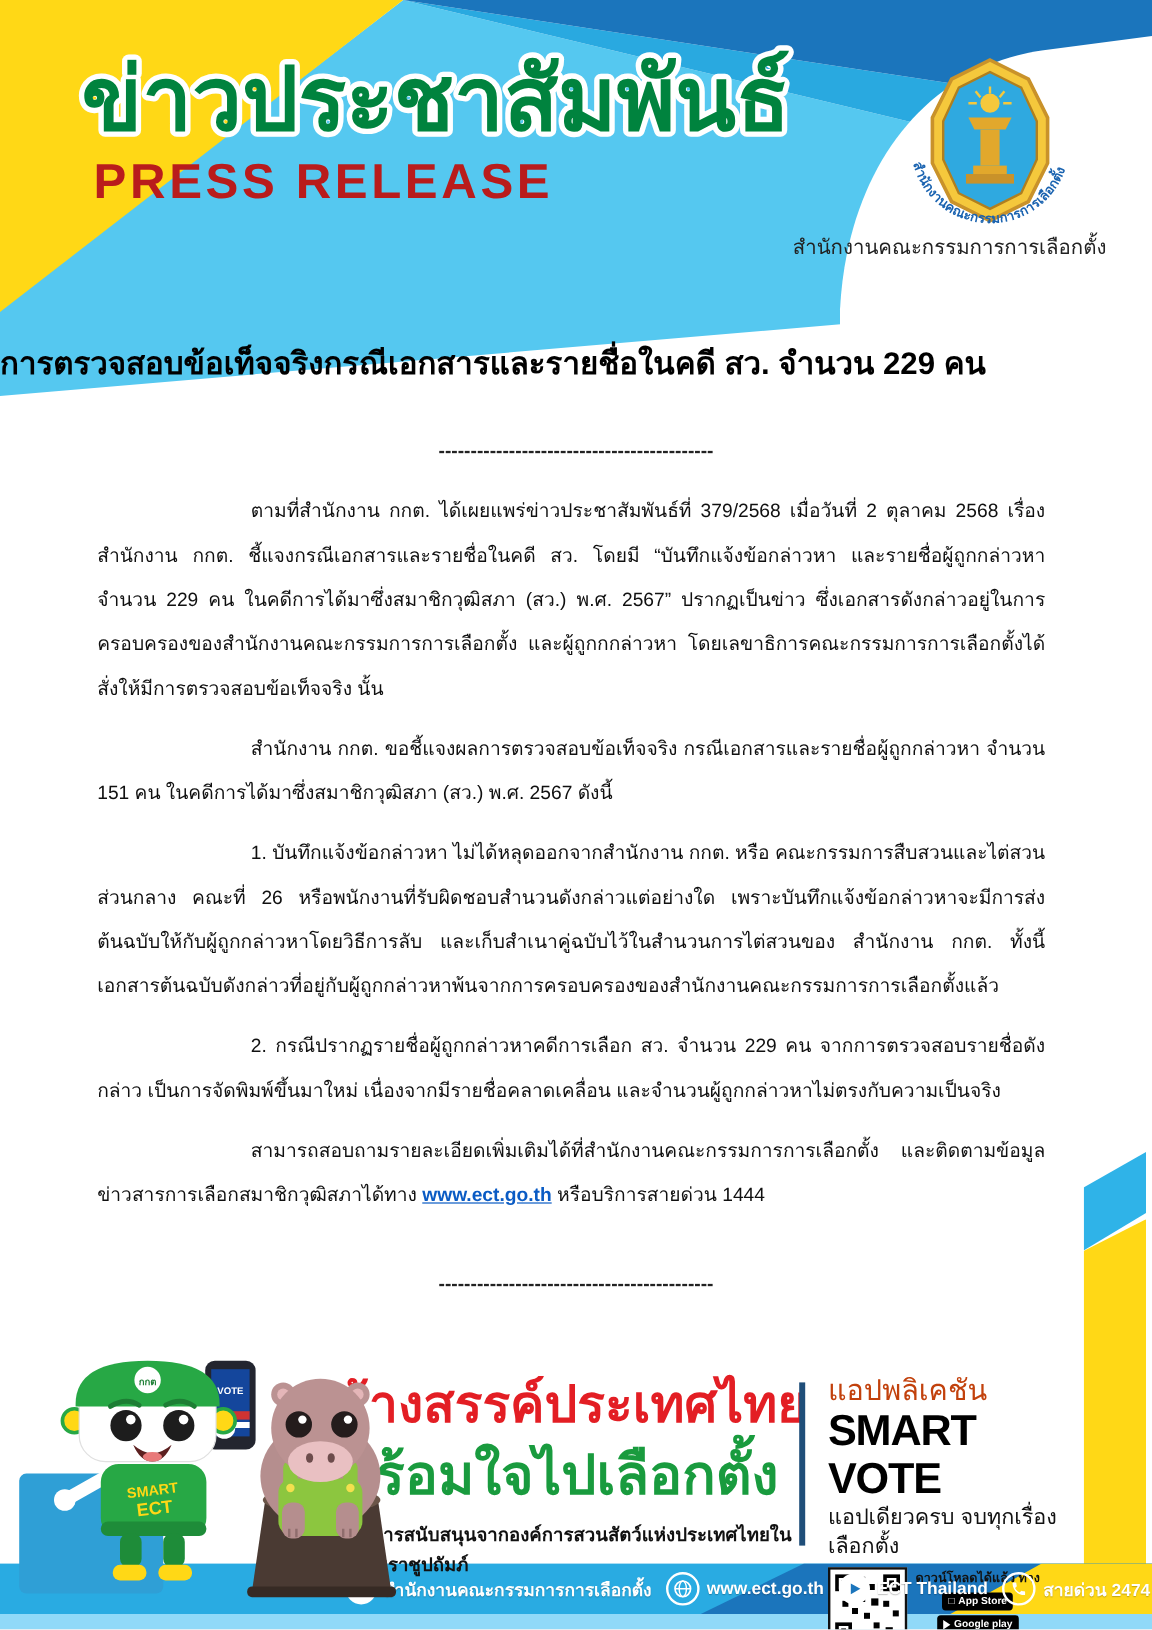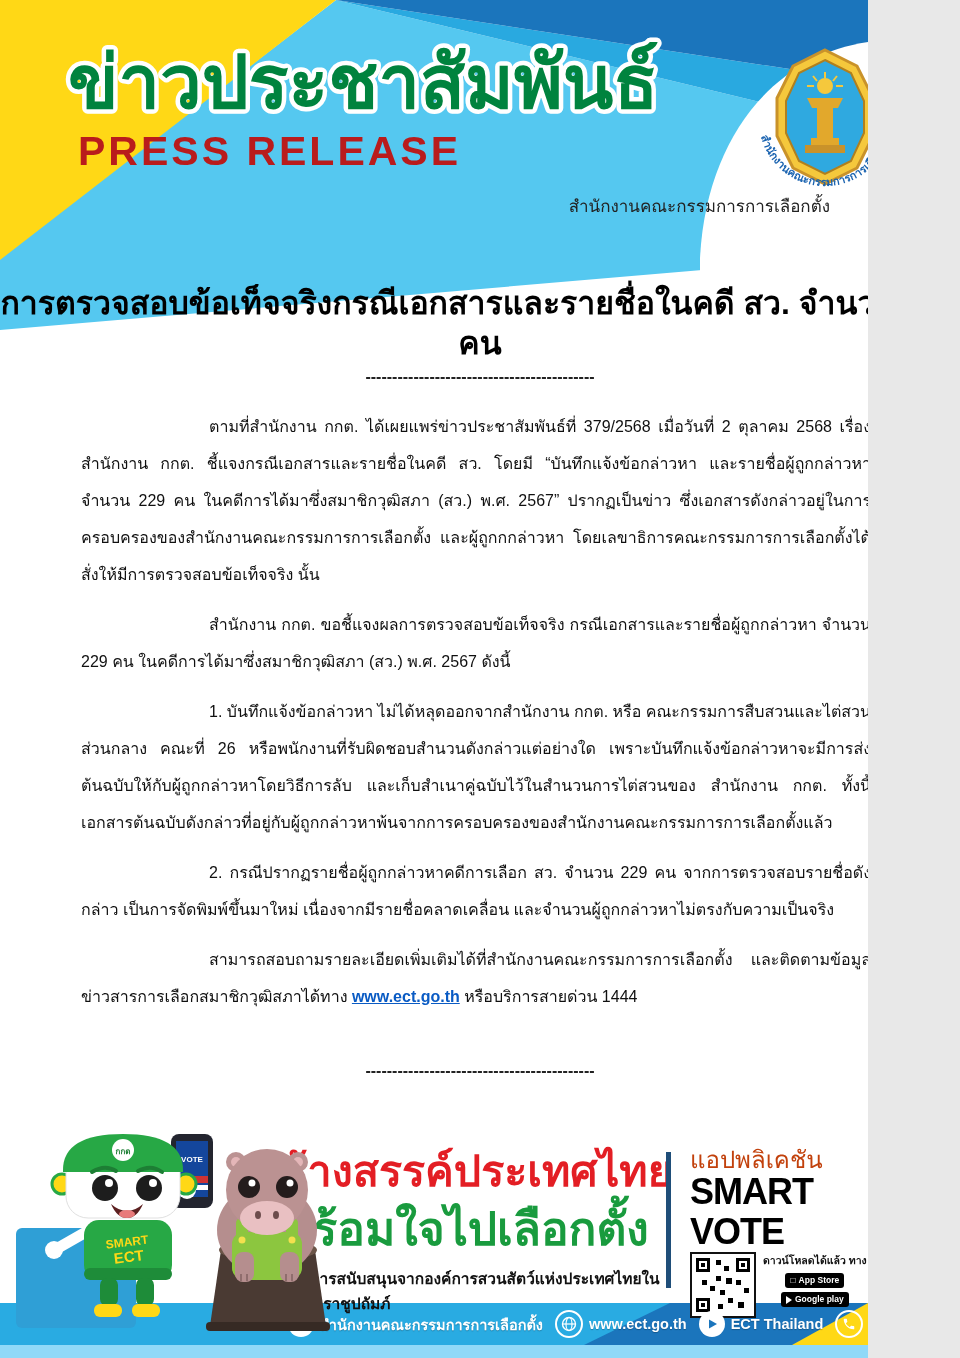--- a/index.html
+++ b/index.html
@@ -1,27 +1,27 @@
 <!DOCTYPE html>
 <html><head>
 <meta charset="utf-8">
 <style>
   html,body{margin:0;padding:0;background:#e8e8e8;}
-  .page{position:relative;width:868px;height:1358px;background:#fff;overflow:hidden;
+  .page{position:relative;width:960px;height:1358px;background:#fff;overflow:hidden;
         font-family:"Liberation Sans","DejaVu Sans",sans-serif;color:#111;}
   .abs{position:absolute;}
   
   .hdr-svg{left:0;top:0;z-index:1;}
   .brand-title-svg{left:0;top:0;z-index:3;}
   .press-release{left:78px;top:128px;font-size:41px;font-weight:700;letter-spacing:3px;
                  color:#b91c1c;z-index:3;}
   .org-block{right:38px;top:193px;text-align:right;font-size:17px;line-height:27px;color:#222;z-index:3;}
   .emblem{left:735px;top:42px;z-index:4;}
   
-  .doc-title{left:0;top:283px;width:960px;text-align:center;font-size:32px;font-weight:700;
+  .doc-title{left:0;top:283px;width:960px;text-align:left;font-size:26px;font-weight:700;
              line-height:40px;color:#000;z-index:2;}
   .doc-sep1{left:0;top:368px;width:960px;text-align:center;font-size:16px;font-weight:700;color:#222;z-index:2;}
   .doc-body{left:81px;top:408px;width:790px;font-size:16px;line-height:37px;color:#101010;
             text-align:justify;z-index:2;}
   .doc-body p{margin:0 0 13px 0;text-indent:128px;}
   .doc-link{color:#0a5bc4;text-decoration:underline;font-weight:700;}
   .doc-sep2{left:0;top:1062px;width:960px;text-align:center;font-size:16px;font-weight:700;color:#222;z-index:2;}
   
   .ribbon-cyan{left:903px;top:960px;width:52px;height:82px;background:#2fb3e8;
                clip-path:polygon(0 36%,100% 0,100% 62%,0 100%);z-index:1;}
@@ -104,40 +104,41 @@
     <div>สำนักงานคณะกรรมการการเลือกตั้ง</div>
   </div>
 
   <div class="abs doc-title">
     <div>การตรวจสอบข้อเท็จจริงกรณีเอกสารและรายชื่อในคดี สว. จำนวน 229 คน</div>
   </div>
   <div class="abs doc-sep1">-------------------------------------------</div>
 
   <div class="abs doc-body">
     <p>ตามที่สำนักงาน กกต. ได้เผยแพร่ข่าวประชาสัมพันธ์ที่ 379/2568 เมื่อวันที่ 2 ตุลาคม 2568 เรื่อง สำนักงาน กกต. ชี้แจงกรณีเอกสารและรายชื่อในคดี สว. โดยมี “บันทึกแจ้งข้อกล่าวหา และรายชื่อผู้ถูกกล่าวหา จำนวน 229 คน ในคดีการได้มาซึ่งสมาชิกวุฒิสภา (สว.) พ.ศ. 2567” ปรากฏเป็นข่าว ซึ่งเอกสารดังกล่าวอยู่ในการครอบครองของสำนักงานคณะกรรมการการเลือกตั้ง และผู้ถูกกกล่าวหา โดยเลขาธิการคณะกรรมการการเลือกตั้งได้สั่งให้มีการตรวจสอบข้อเท็จจริง นั้น</p>
-    <p>สำนักงาน กกต. ขอชี้แจงผลการตรวจสอบข้อเท็จจริง กรณีเอกสารและรายชื่อผู้ถูกกล่าวหา จำนวน 229 คน ในคดีการได้มาซึ่งสมาชิกวุฒิสภา (สว.) พ.ศ. 2567 ดังนี้</p>
+    <p>สำนักงาน กกต. ขอชี้แจงผลการตรวจสอบข้อเท็จจริง กรณีเอกสารและรายชื่อผู้ถูกกล่าวหา จำนวน 151 คน ในคดีการได้มาซึ่งสมาชิกวุฒิสภา (สว.) พ.ศ. 2567 ดังนี้</p>
     <p>1. บันทึกแจ้งข้อกล่าวหา ไม่ได้หลุดออกจากสำนักงาน กกต. หรือ คณะกรรมการสืบสวนและไต่สวน ส่วนกลาง คณะที่ 26 หรือพนักงานที่รับผิดชอบสำนวนดังกล่าวแต่อย่างใด เพราะบันทึกแจ้งข้อกล่าวหาจะมีการส่งต้นฉบับให้กับผู้ถูกกล่าวหาโดยวิธีการลับ และเก็บสำเนาคู่ฉบับไว้ในสำนวนการไต่สวนของ สำนักงาน กกต. ทั้งนี้ เอกสารต้นฉบับดังกล่าวที่อยู่กับผู้ถูกกล่าวหาพ้นจากการครอบครองของสำนักงานคณะกรรมการการเลือกตั้งแล้ว</p>
     <p>2. กรณีปรากฏรายชื่อผู้ถูกกล่าวหาคดีการเลือก สว. จำนวน 229 คน จากการตรวจสอบรายชื่อดังกล่าว เป็นการจัดพิมพ์ขึ้นมาใหม่ เนื่องจากมีรายชื่อคลาดเคลื่อน และจำนวนผู้ถูกกล่าวหาไม่ตรงกับความเป็นจริง</p>
     <p><span>สามารถสอบถามรายละเอียดเพิ่มเติมได้ที่สำนักงานคณะกรรมการการเลือกตั้ง และติดตามข้อมูลข่าวสารการเลือกสมาชิกวุฒิสภาได้ทาง </span><a href="#" class="doc-link">www.ect.go.th</a><span> หรือบริการสายด่วน 1444</span></p>
   </div>
   <div class="abs doc-sep2">-------------------------------------------</div>
 
   <div class="abs ribbon-cyan"></div>
   <div class="abs ribbon-yellow"></div>
 
   <div class="abs banner-headline">
     <div class="hl-red">สร้างสรรค์ประเทศไทย</div>
     <div class="hl-green">พร้อมใจไปเลือกตั้ง</div>
   </div>
   <div class="abs support-note">*ได้รับการสนับสนุนจากองค์การสวนสัตว์แห่งประเทศไทยในพระบรมราชูปถัมภ์</div>
   <div class="abs divider"></div>
 
   <div class="abs app-panel">
     <div class="app-label">แอปพลิเคชัน</div>
     <div class="app-name">SMART VOTE</div>
+    <div class="app-tagline">แอปเดียวครบ จบทุกเรื่องเลือกตั้ง</div>
     <div class="app-row">
       <svg class="qr" viewBox="0 0 62 62">
         <rect x="4" y="4" width="14" height="14" fill="#000"></rect>
           <rect x="7" y="7" width="8" height="8" fill="#fff"></rect>
           <rect x="9" y="9" width="4" height="4" fill="#000"></rect>
         <rect x="44" y="4" width="14" height="14" fill="#000"></rect>
           <rect x="47" y="7" width="8" height="8" fill="#fff"></rect>
           <rect x="49" y="9" width="4" height="4" fill="#000"></rect>
         <rect x="4" y="44" width="14" height="14" fill="#000"></rect>
           <rect x="7" y="47" width="8" height="8" fill="#fff"></rect>

